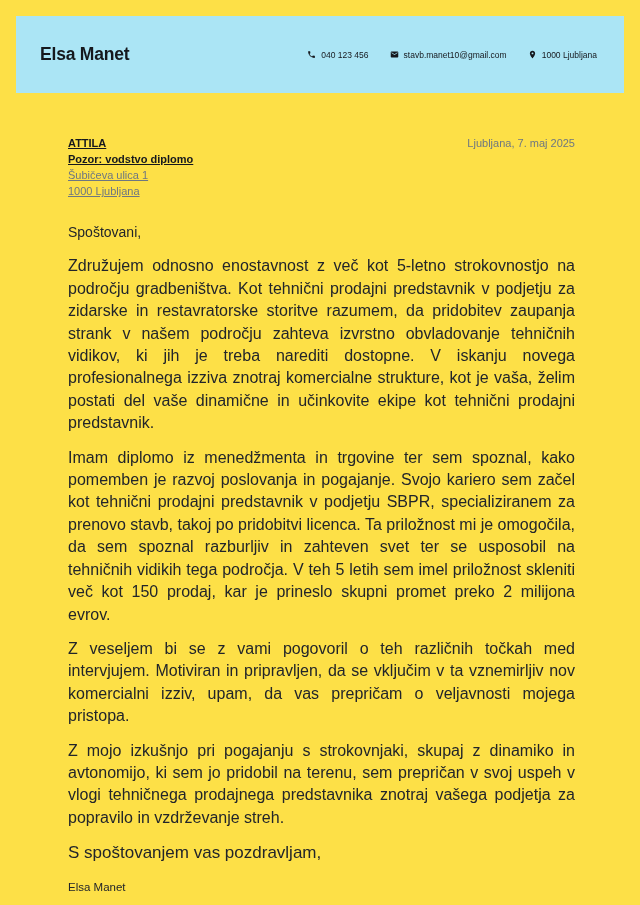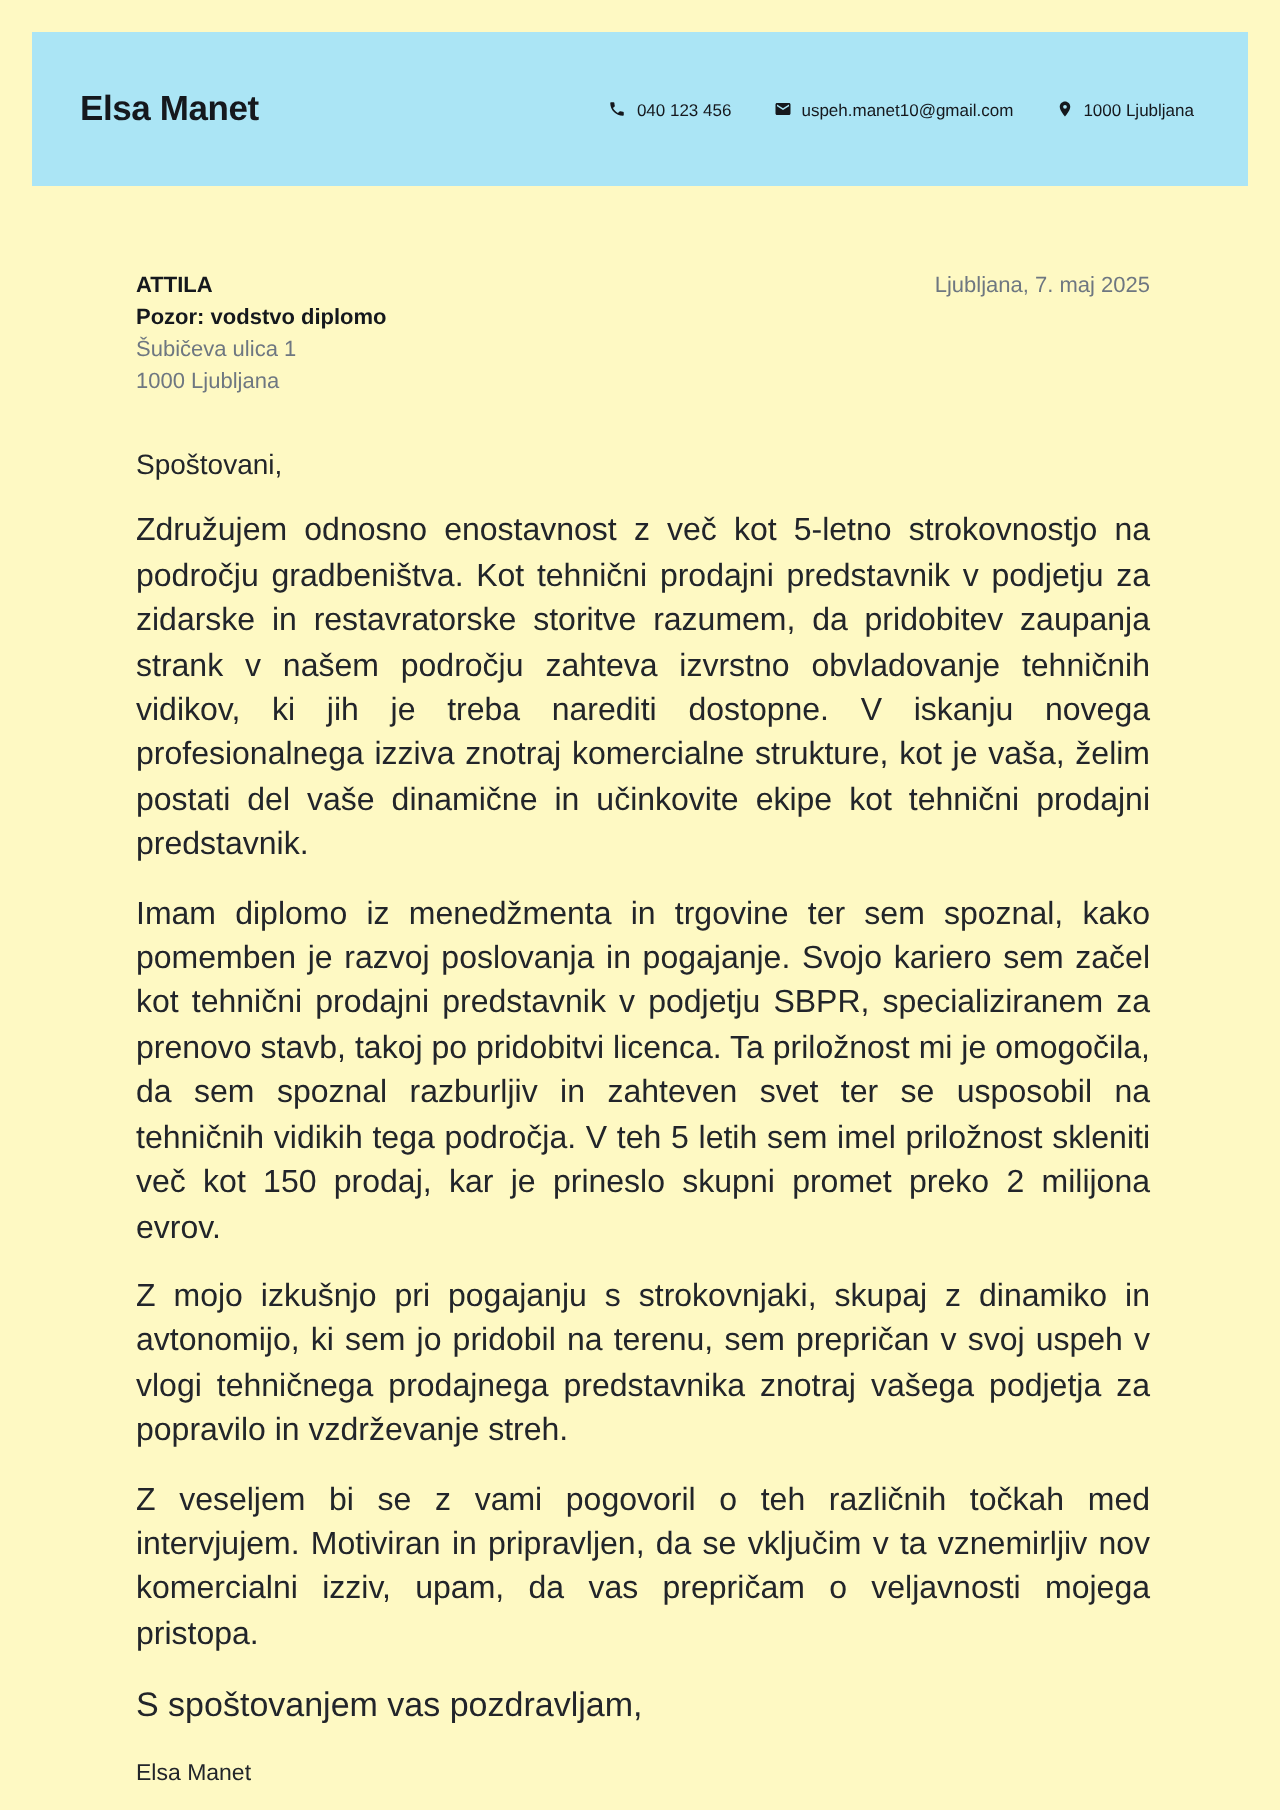--- a/index.html
+++ b/index.html
@@ -8,21 +8,21 @@
     width: 640px;
     height: 905px;
     font-family: "Liberation Sans", "DejaVu Sans", sans-serif;
     color: #1c1f24;
     position: relative;
     overflow: hidden;
   }
   .page {
     width: 640px;
     height: 905px;
-    background: #fef9c3;
+    background: #fde047;
     position: relative;
   }
   
   .header-band {
     position: absolute;
     left: 16px;
     top: 16px;
     width: 608px;
     height: 77px;
     background: #abe5f5;
@@ -66,20 +66,21 @@
     padding: 42px 65px 0 68px;
   }
   .recipient-row {
     display: flex;
     justify-content: space-between;
     align-items: flex-start;
   }
   .recipient div {
     font-size: 11px;
     line-height: 16px;
+    text-decoration: underline;
   }
   .recipient .bold-line {
     font-weight: 700;
     color: #15181d;
   }
   .recipient .gray-line {
     color: #6e7781;
   }
   .letter-date {
     font-size: 11px;
@@ -138,21 +139,21 @@
         </span>
         <span>040 123 456</span>
       </div>
 
       <div class="contact-item">
         <span style="display:inline-flex;">
           <svg viewBox="0 0 24 24">
               <path d="M20 4H4c-1.1 0-2 .9-2 2v12c0 1.1.9 2 2 2h16c1.1 0 2-.9 2-2V6c0-1.1-.9-2-2-2zm0 4.24-8 5-8-5V6l8 5 8-5v2.24z"></path>
             </svg>
         </span>
-        <span>uspeh.manet10@gmail.com</span>
+        <span>stavb.manet10@gmail.com</span>
       </div>
 
       <div class="contact-item">
         <span style="display:inline-flex;">
           <svg viewBox="0 0 24 24">
               <path d="M12 2C8.13 2 5 5.13 5 9c0 5.25 7 13 7 13s7-7.75 7-13c0-3.87-3.13-7-7-7zm0 9.5A2.5 2.5 0 1 1 12 6.5a2.5 2.5 0 0 1 0 5z"></path>
             </svg>
         </span>
         <span>1000 Ljubljana</span>
       </div>
@@ -170,21 +171,21 @@
         <div class="gray-line">1000 Ljubljana</div>
       </div>
       <div class="letter-date">Ljubljana, 7. maj 2025</div>
     </div>
 
 
     <p class="salutation">Spoštovani,</p>
 
     <p class="body-par">Združujem odnosno enostavnost z več kot 5-letno strokovnostjo na področju gradbeništva. Kot tehnični prodajni predstavnik v podjetju za zidarske in restavratorske storitve razumem, da pridobitev zaupanja strank v našem področju zahteva izvrstno obvladovanje tehničnih vidikov, ki jih je treba narediti dostopne. V iskanju novega profesionalnega izziva znotraj komercialne strukture, kot je vaša, želim postati del vaše dinamične in učinkovite ekipe kot tehnični prodajni predstavnik.</p>
     <p class="body-par">Imam diplomo iz menedžmenta in trgovine ter sem spoznal, kako pomemben je razvoj poslovanja in pogajanje. Svojo kariero sem začel kot tehnični prodajni predstavnik v podjetju SBPR, specializiranem za prenovo stavb, takoj po pridobitvi licenca. Ta priložnost mi je omogočila, da sem spoznal razburljiv in zahteven svet ter se usposobil na tehničnih vidikih tega področja. V teh 5 letih sem imel priložnost skleniti več kot 150 prodaj, kar je prineslo skupni promet preko 2 milijona evrov.</p>
+    <p class="body-par">Z veseljem bi se z vami pogovoril o teh različnih točkah med intervjujem. Motiviran in pripravljen, da se vključim v ta vznemirljiv nov komercialni izziv, upam, da vas prepričam o veljavnosti mojega pristopa.</p>
     <p class="body-par">Z mojo izkušnjo pri pogajanju s strokovnjaki, skupaj z dinamiko in avtonomijo, ki sem jo pridobil na terenu, sem prepričan v svoj uspeh v vlogi tehničnega prodajnega predstavnika znotraj vašega podjetja za popravilo in vzdrževanje streh.</p>
-    <p class="body-par">Z veseljem bi se z vami pogovoril o teh različnih točkah med intervjujem. Motiviran in pripravljen, da se vključim v ta vznemirljiv nov komercialni izziv, upam, da vas prepričam o veljavnosti mojega pristopa.</p>
 
     <p class="closing">S spoštovanjem vas pozdravljam,</p>
     <p class="signature">Elsa Manet</p>
 
   </div>
 
 </div>
 
 </body></html>

